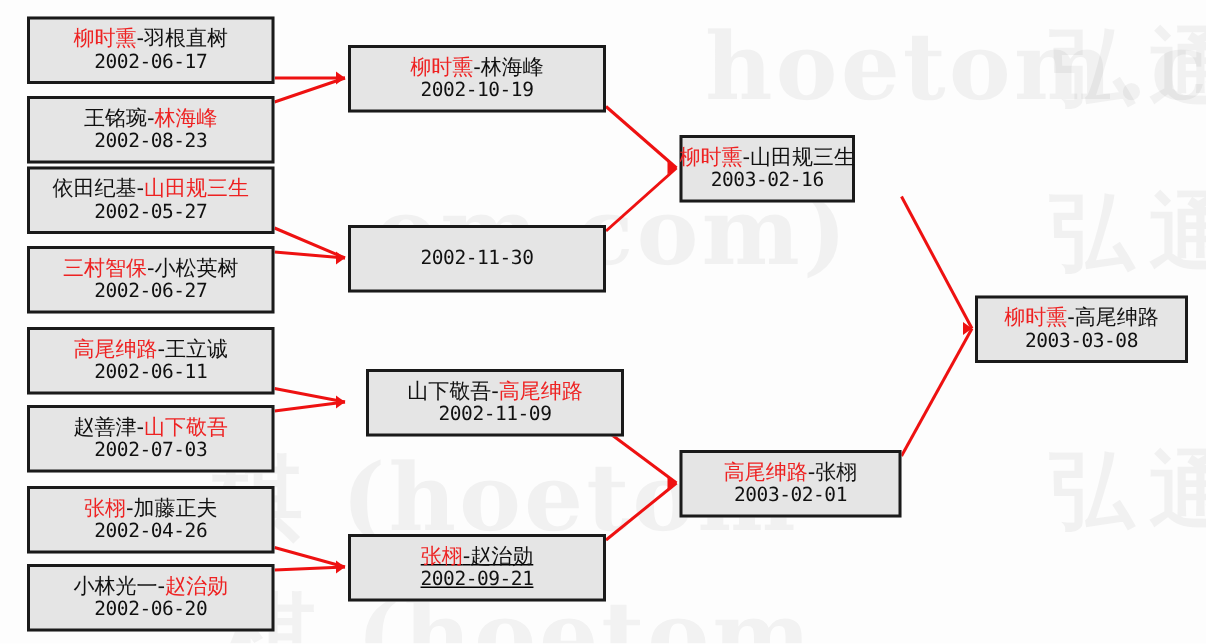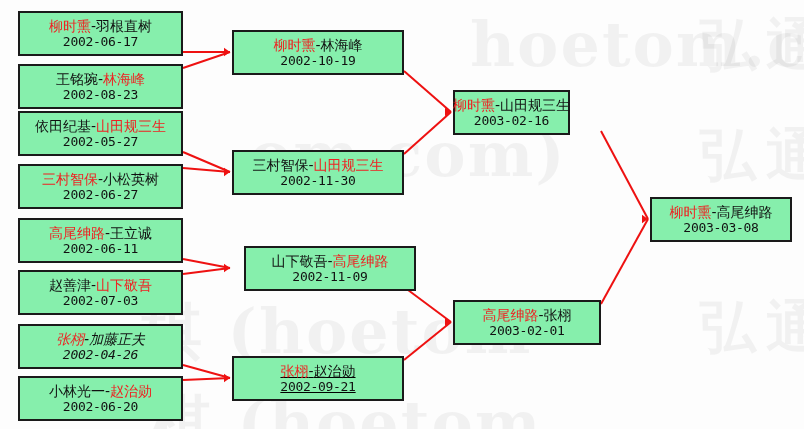--- a/index.html
+++ b/index.html
@@ -46,21 +46,21 @@
     left: 0; top: 0;
     width: 804px; height: 429px;
     z-index: 1;
     pointer-events: none;
   }
   
   .match {
     position: absolute;
     z-index: 2;
     box-sizing: border-box;
-    background: #86efac;
+    background: #e5e5e5;
     border: 2px solid #1a1a1a;
     display: flex;
     flex-direction: column;
     align-items: center;
     justify-content: center;
     line-height: 1.18;
     cursor: default;
   }
   .players {
     font-size: 14px;
@@ -134,34 +134,33 @@
       <div class="date">2002-06-27</div>
     </div>
     <div class="match" style="left: 18px; top: 218px; width: 165px; height: 45px;">
       <div class="players"><span class="win">高尾绅路</span><span class="dash">-</span><span class="lose">王立诚</span></div>
       <div class="date">2002-06-11</div>
     </div>
     <div class="match" style="left: 18px; top: 270px; width: 165px; height: 45px;">
       <div class="players"><span class="lose">赵善津</span><span class="dash">-</span><span class="win">山下敬吾</span></div>
       <div class="date">2002-07-03</div>
     </div>
-    <div class="match" style="left: 18px; top: 324px; width: 165px; height: 45px; font-style: italic;">
+    <div class="match" style="left: 18px; top: 324px; width: 165px; height: 45px;">
       <div class="players"><span class="win">张栩</span><span class="dash">-</span><span class="lose">加藤正夫</span></div>
       <div class="date">2002-04-26</div>
     </div>
     <div class="match" style="left: 18px; top: 376px; width: 165px; height: 45px;">
       <div class="players"><span class="lose">小林光一</span><span class="dash">-</span><span class="win">赵治勋</span></div>
       <div class="date">2002-06-20</div>
     </div>
     <div class="match" style="left: 232px; top: 30px; width: 172px; height: 45px;">
       <div class="players"><span class="win">柳时熏</span><span class="dash">-</span><span class="lose">林海峰</span></div>
       <div class="date">2002-10-19</div>
     </div>
     <div class="match" style="left: 232px; top: 150px; width: 172px; height: 45px;">
-      <div class="players"><span class="lose">三村智保</span><span class="dash">-</span><span class="win">山田规三生</span></div>
       <div class="date">2002-11-30</div>
     </div>
     <div class="match" style="left: 232px; top: 246px; width: 172px; height: 45px; margin-left: 12px;">
       <div class="players"><span class="lose">山下敬吾</span><span class="dash">-</span><span class="win">高尾绅路</span></div>
       <div class="date">2002-11-09</div>
     </div>
     <div class="match" style="left: 232px; top: 356px; width: 172px; height: 45px; text-decoration: underline;">
       <div class="players"><span class="win">张栩</span><span class="dash">-</span><span class="lose">赵治勋</span></div>
       <div class="date">2002-09-21</div>
     </div>

